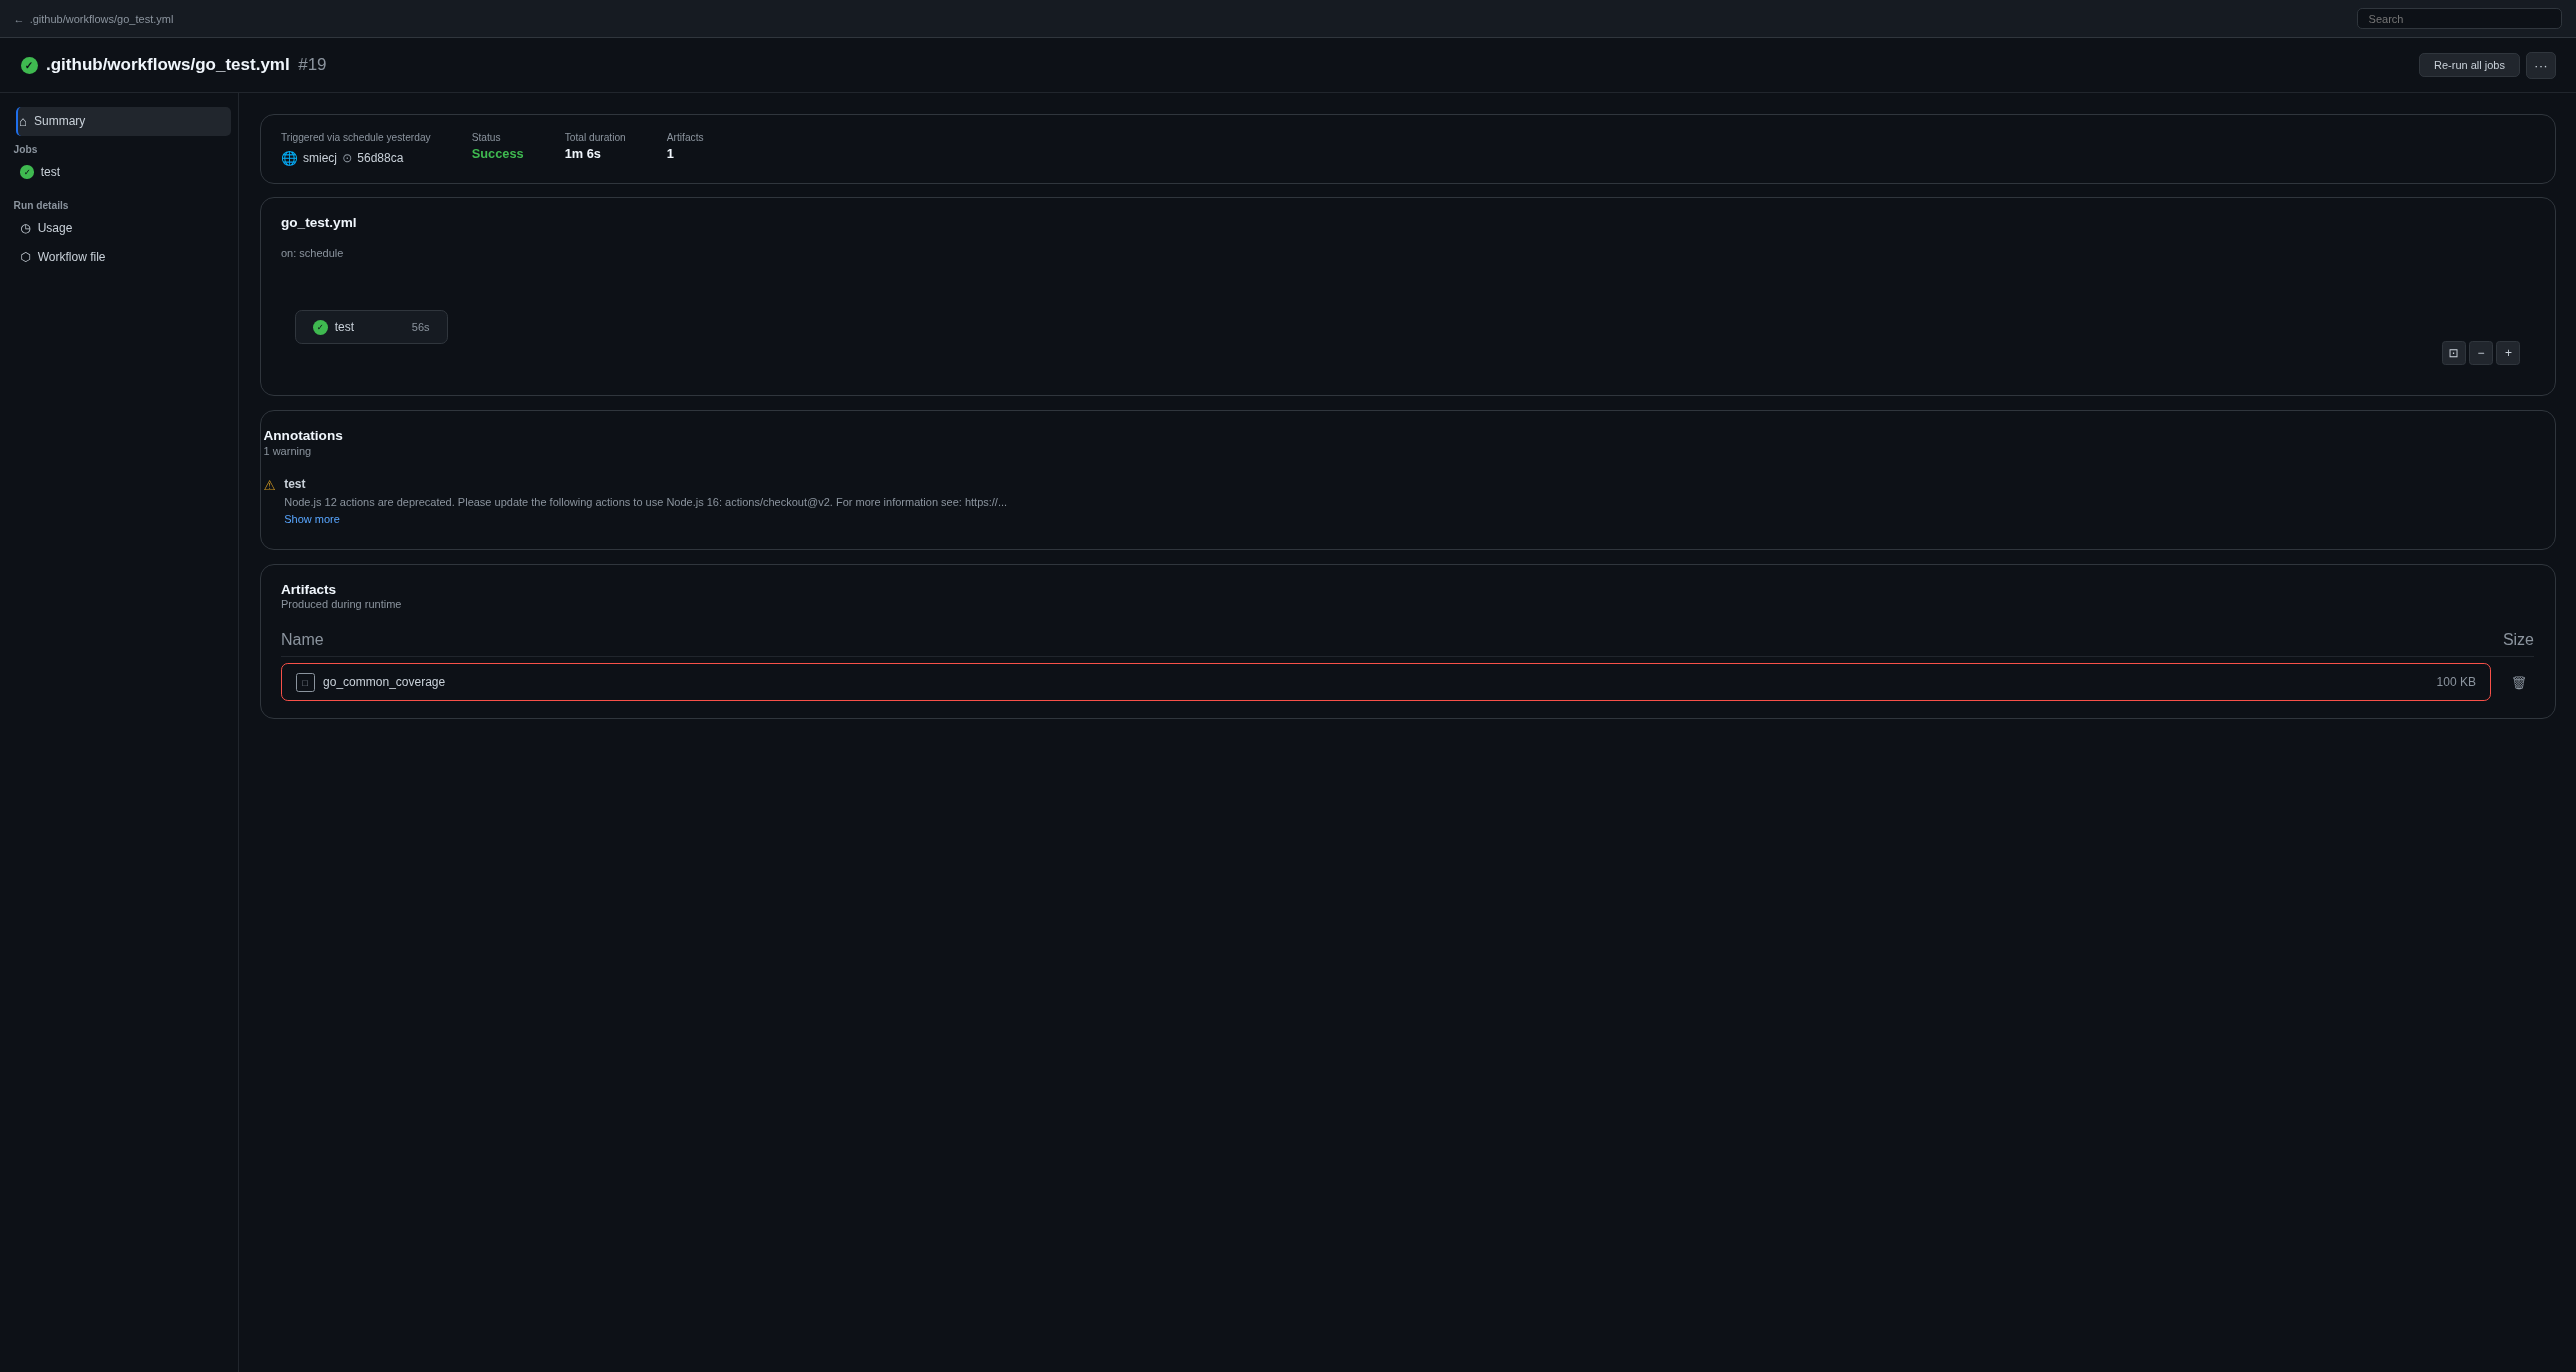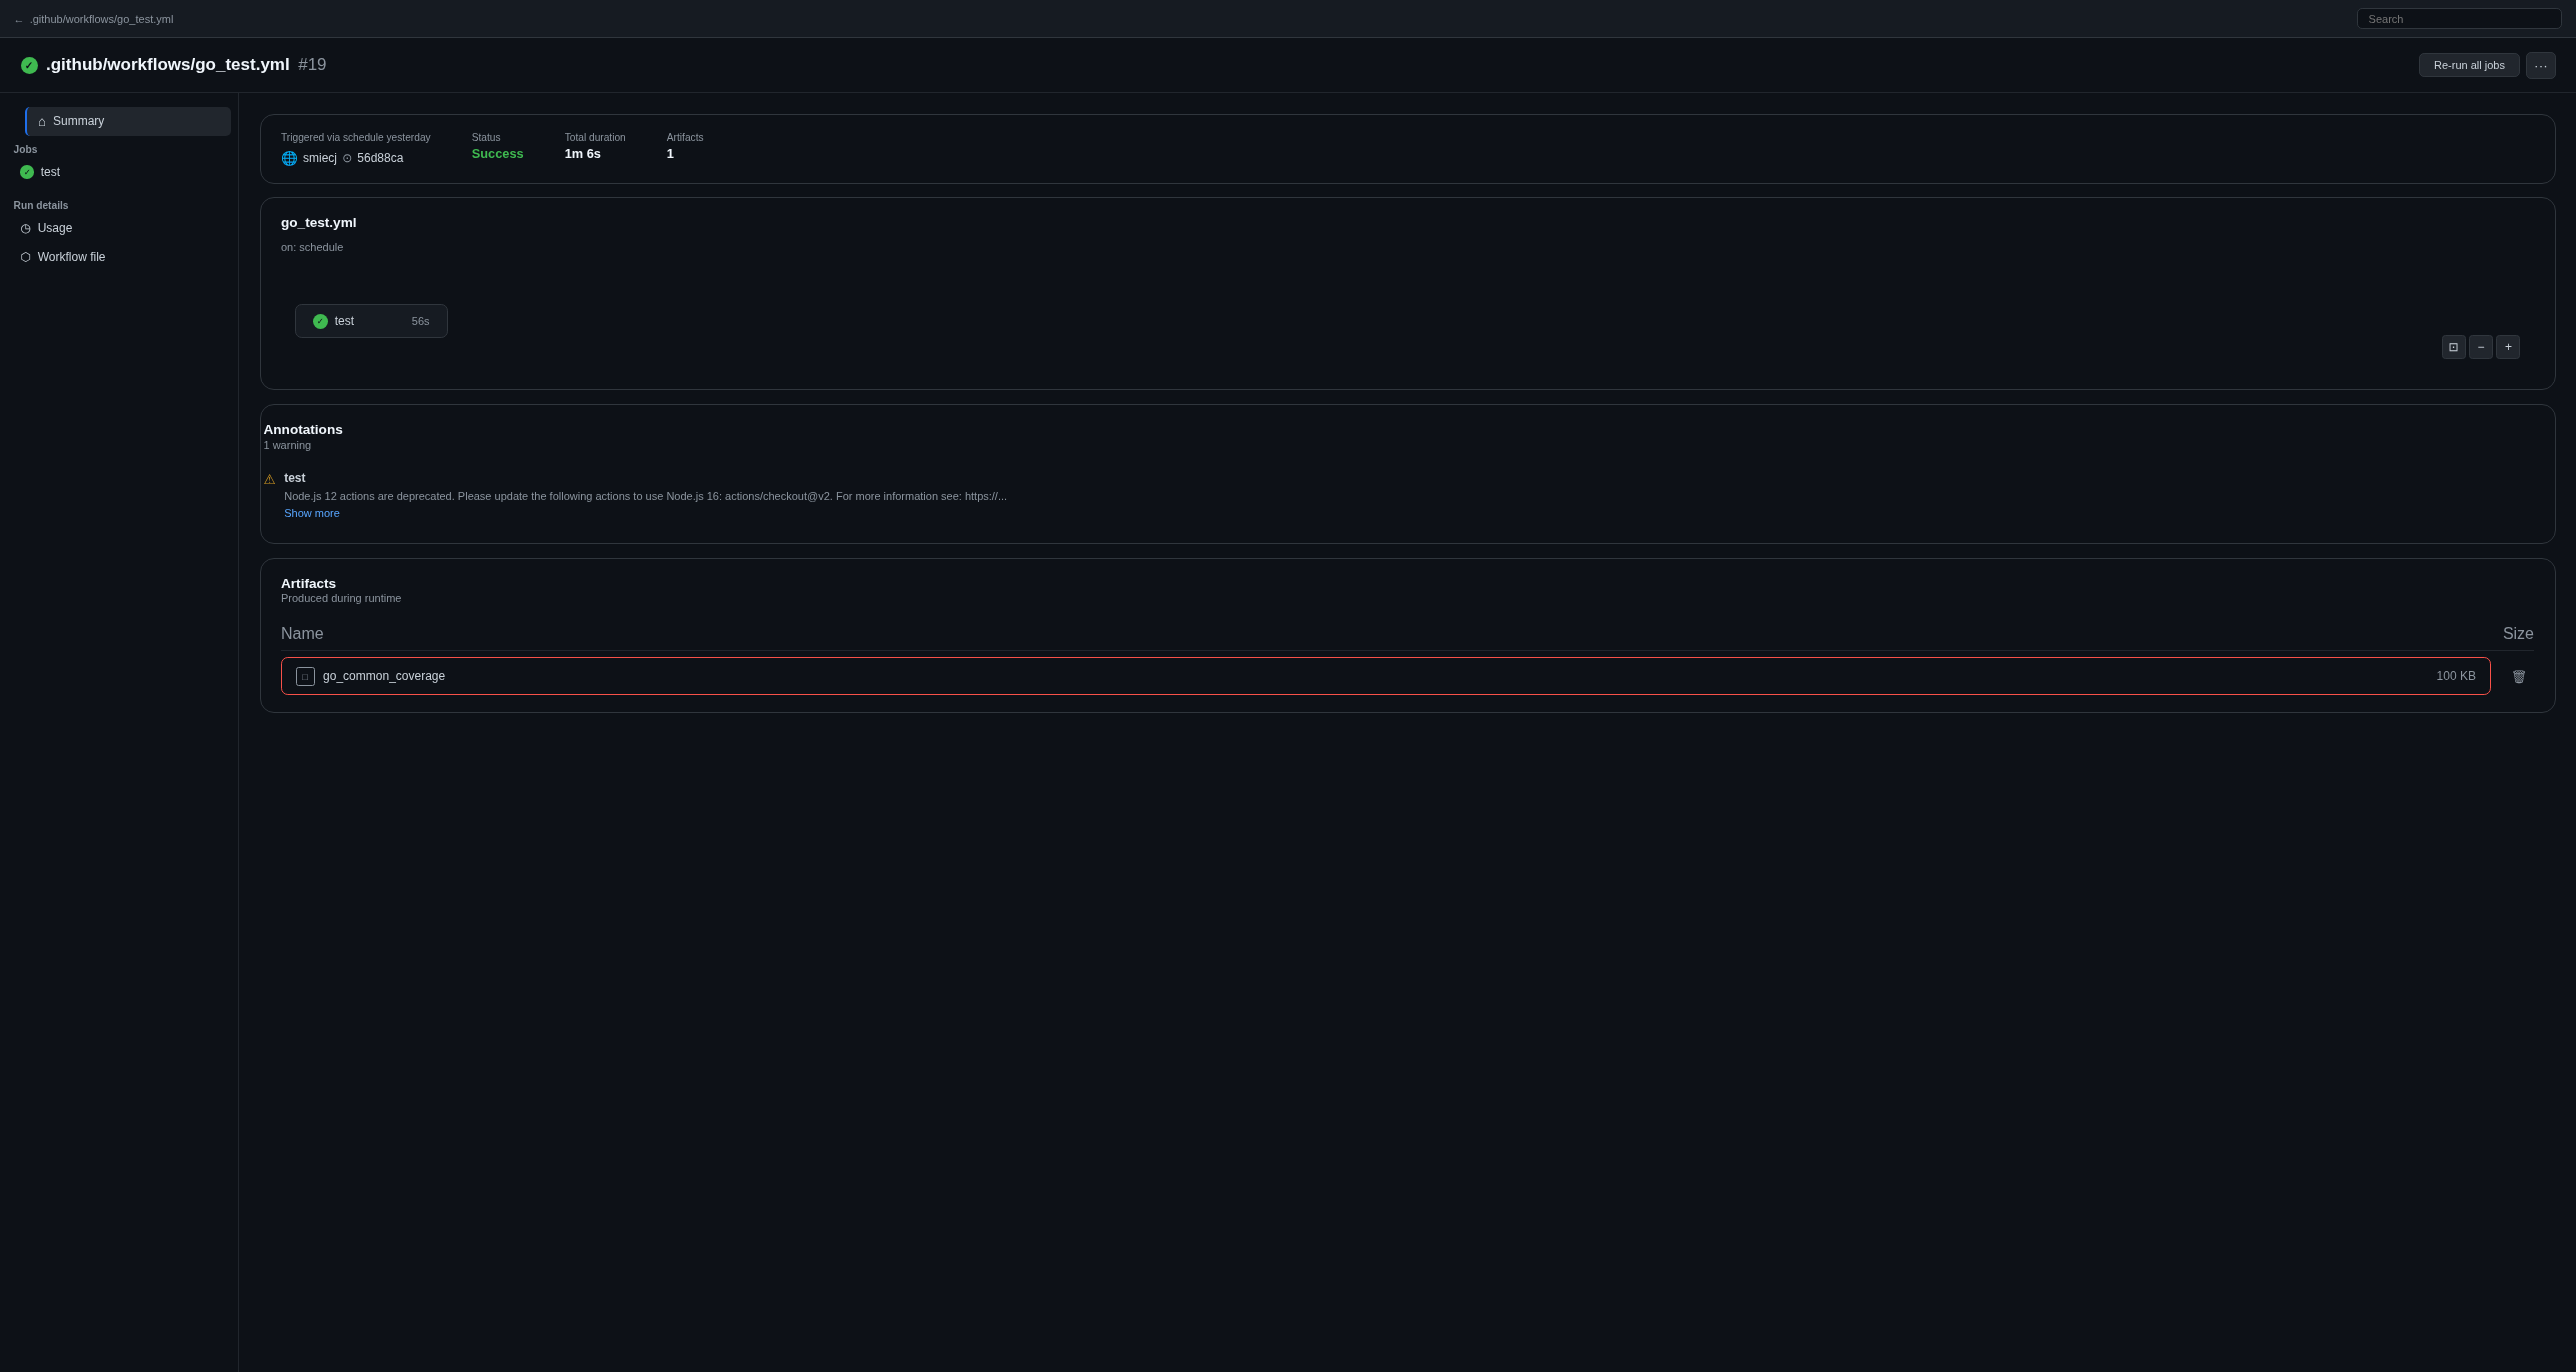--- a/index.html
+++ b/index.html
@@ -97,22 +97,22 @@
       padding: 6.8px 13.6px;
       cursor: pointer;
       color: #c9d1d9;
       font-size: 12px;
       border-radius: 5.1px;
       margin: 0 6.8px 1.7px;
     }
     .sidebar-item.active {
       background: #21262d;
       border-left: 2.6px solid #1f6feb;
-      margin-left: 25px;
-      padding-left: 11px;
+      margin-left: 16px;
+      padding-left: 1px;
     }
     .sidebar-section-label {
       color: #8b949e;
       font-size: 10.2px;
       font-weight: 600;
       padding: 6.8px 13.6px 3.4px;
       text-transform: none;
     }
     .main-content {
       flex: 1;
@@ -163,21 +163,21 @@
       padding: 17px 20.5px;
     }
     .workflow-title {
       font-size: 13.6px;
       font-weight: 600;
       color: #f0f6fc;
     }
     .workflow-subtitle {
       color: #8b949e;
       font-size: 11px;
-      margin-top: 11px;
+      margin-top: 17px;
       margin-bottom: 17px;
     }
     .workflow-diagram {
       padding: 13.6px;
       min-height: 102px;
       position: relative;
       display: flex;
       align-items: center;
       justify-content: flex-start;
     }

